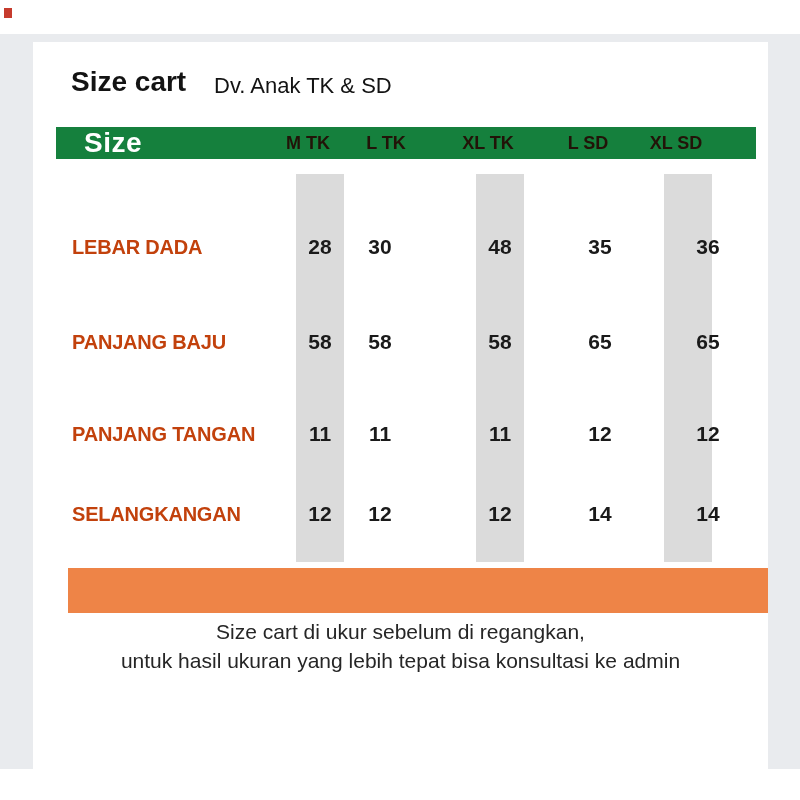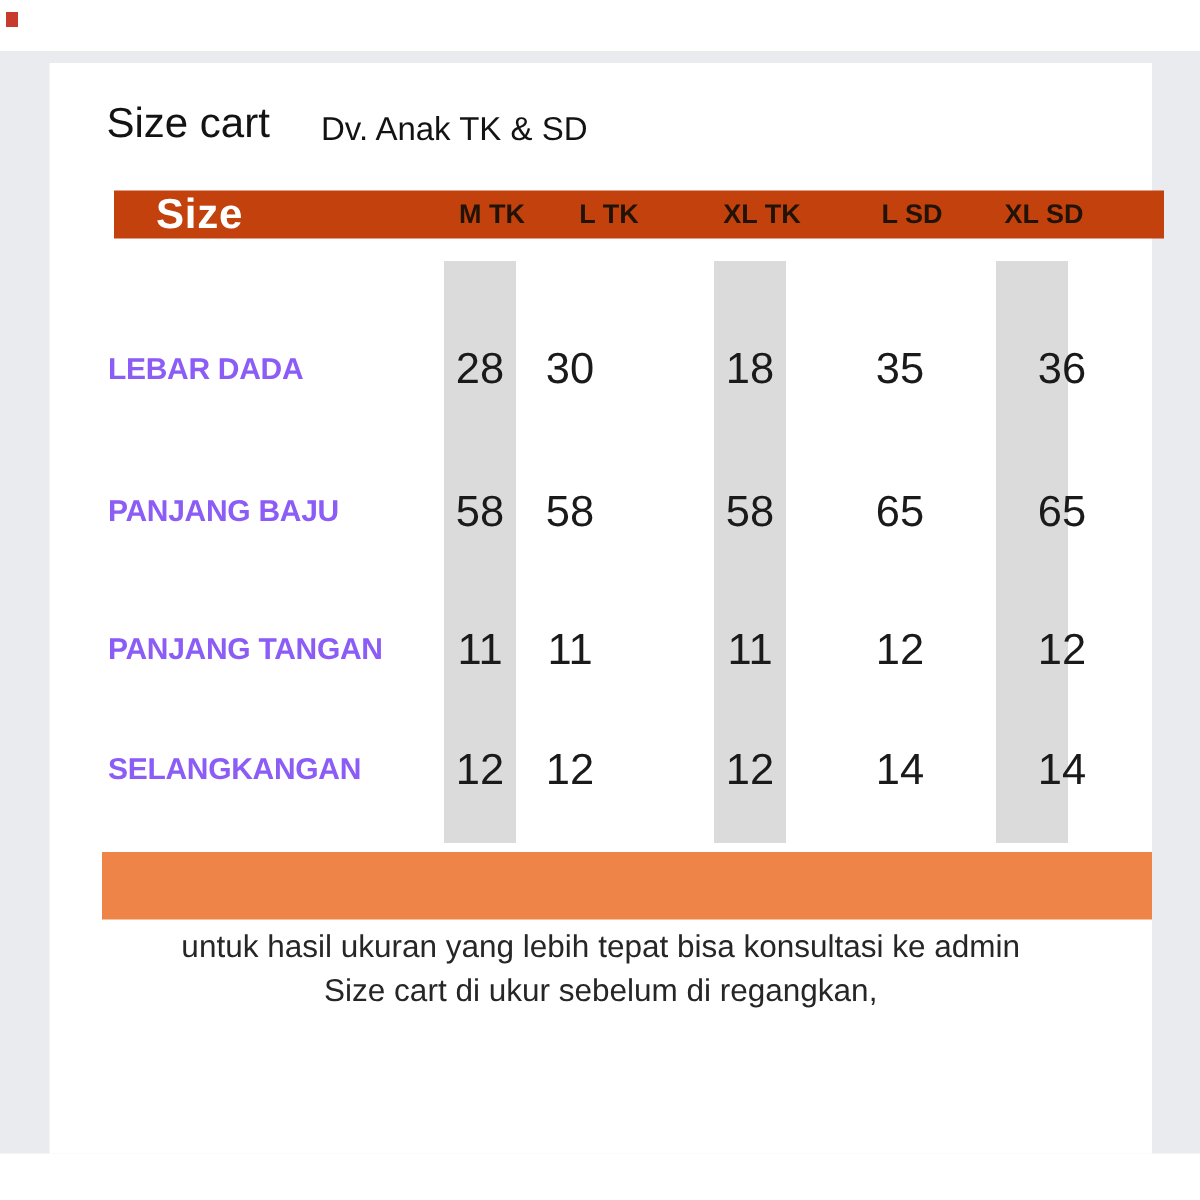--- a/index.html
+++ b/index.html
@@ -6,39 +6,39 @@
   body{
     width:800px;height:800px;position:relative;overflow:hidden;
     background:#ffffff;
     font-family:"Liberation Sans",sans-serif;
     -webkit-font-smoothing:antialiased;
   }
   .bg-band{position:absolute;left:0;top:34px;width:800px;height:735px;background:#e9ebee}
   .card{position:absolute;left:33px;top:42px;width:735px;height:727px;background:#ffffff}
   .red-mark{position:absolute;left:4px;top:8px;width:8px;height:10px;background:#c63b2d}
 
-  .title{position:absolute;left:71px;top:66px;font-size:28px;font-weight:400;color:#131313;white-space:nowrap}
+  .title{position:absolute;left:71px;top:66px;font-size:28px;font-weight:700;color:#131313;white-space:nowrap}
   .subtitle{position:absolute;left:214px;top:73px;font-size:22px;font-weight:400;color:#131313;white-space:nowrap}
 
-  .header-bar{position:absolute;left:76px;top:127px;width:700px;height:32px;background:#c2410c}
+  .header-bar{position:absolute;left:56px;top:127px;width:700px;height:32px;background:#15803d}
   .size-label{position:absolute;left:28px;top:50%;transform:translateY(-50%);
     font-size:28px;font-weight:800;color:#ffffff;letter-spacing:.5px}
   .col-head{position:absolute;top:50%;transform:translate(-50%,-50%);
     font-size:18px;font-weight:800;color:#221308;white-space:nowrap}
   .ch0{left:252px}.ch1{left:330px}.ch2{left:432px}.ch3{left:532px}.ch4{left:620px}
 
   .stripe{position:absolute;top:174px;width:48px;height:388px;background:#dbdbdb}
   .s0{left:296px}.s1{left:476px}.s2{left:664px}
 
   .row{position:absolute;left:0;width:800px;height:0}
   .r0{top:247px}.r1{top:342px}.r2{top:434px}.r3{top:514px}
   .row-label{position:absolute;left:72px;transform:translateY(-50%);
-    font-size:20px;font-weight:800;color:#8b5cf6;letter-spacing:-.2px;white-space:nowrap}
+    font-size:20px;font-weight:800;color:#c2410c;letter-spacing:-.2px;white-space:nowrap}
   .cell{position:absolute;transform:translate(-50%,-50%);
-    font-size:29px;font-weight:400;color:#1a1a1a}
+    font-size:21px;font-weight:700;color:#1a1a1a}
   .c0{left:320px}.c1{left:380px}.c2{left:500px}.c3{left:600px}.c4{left:708px}
 
   .bottom-bar{position:absolute;left:68px;top:568px;width:700px;height:45px;background:#ee8447}
 
   .footer{position:absolute;left:33px;top:617px;width:735px;text-align:center;
     font-size:21px;line-height:29px;color:#262626}
 </style>
 </head>
 <body>
 
@@ -59,21 +59,21 @@
 </div>
 
 <div class="stripe s0"></div>
 <div class="stripe s1"></div>
 <div class="stripe s2"></div>
 
 <div class="row r0">
   <span class="row-label">LEBAR DADA</span>
   <span class="cell c0">28</span>
   <span class="cell c1">30</span>
-  <span class="cell c2">18</span>
+  <span class="cell c2">48</span>
   <span class="cell c3">35</span>
   <span class="cell c4">36</span>
 </div>
 
 <div class="row r1">
   <span class="row-label">PANJANG BAJU</span>
   <span class="cell c0">58</span>
   <span class="cell c1">58</span>
   <span class="cell c2">58</span>
   <span class="cell c3">65</span>
@@ -94,15 +94,15 @@
   <span class="cell c0">12</span>
   <span class="cell c1">12</span>
   <span class="cell c2">12</span>
   <span class="cell c3">14</span>
   <span class="cell c4">14</span>
 </div>
 
 <div class="bottom-bar"></div>
 
 <div class="footer">
+  <div>Size cart di ukur sebelum di regangkan,</div>
   <div>untuk hasil ukuran yang lebih tepat bisa konsultasi ke admin</div>
-  <div>Size cart di ukur sebelum di regangkan,</div>
 </div>
 
 </body></html>

